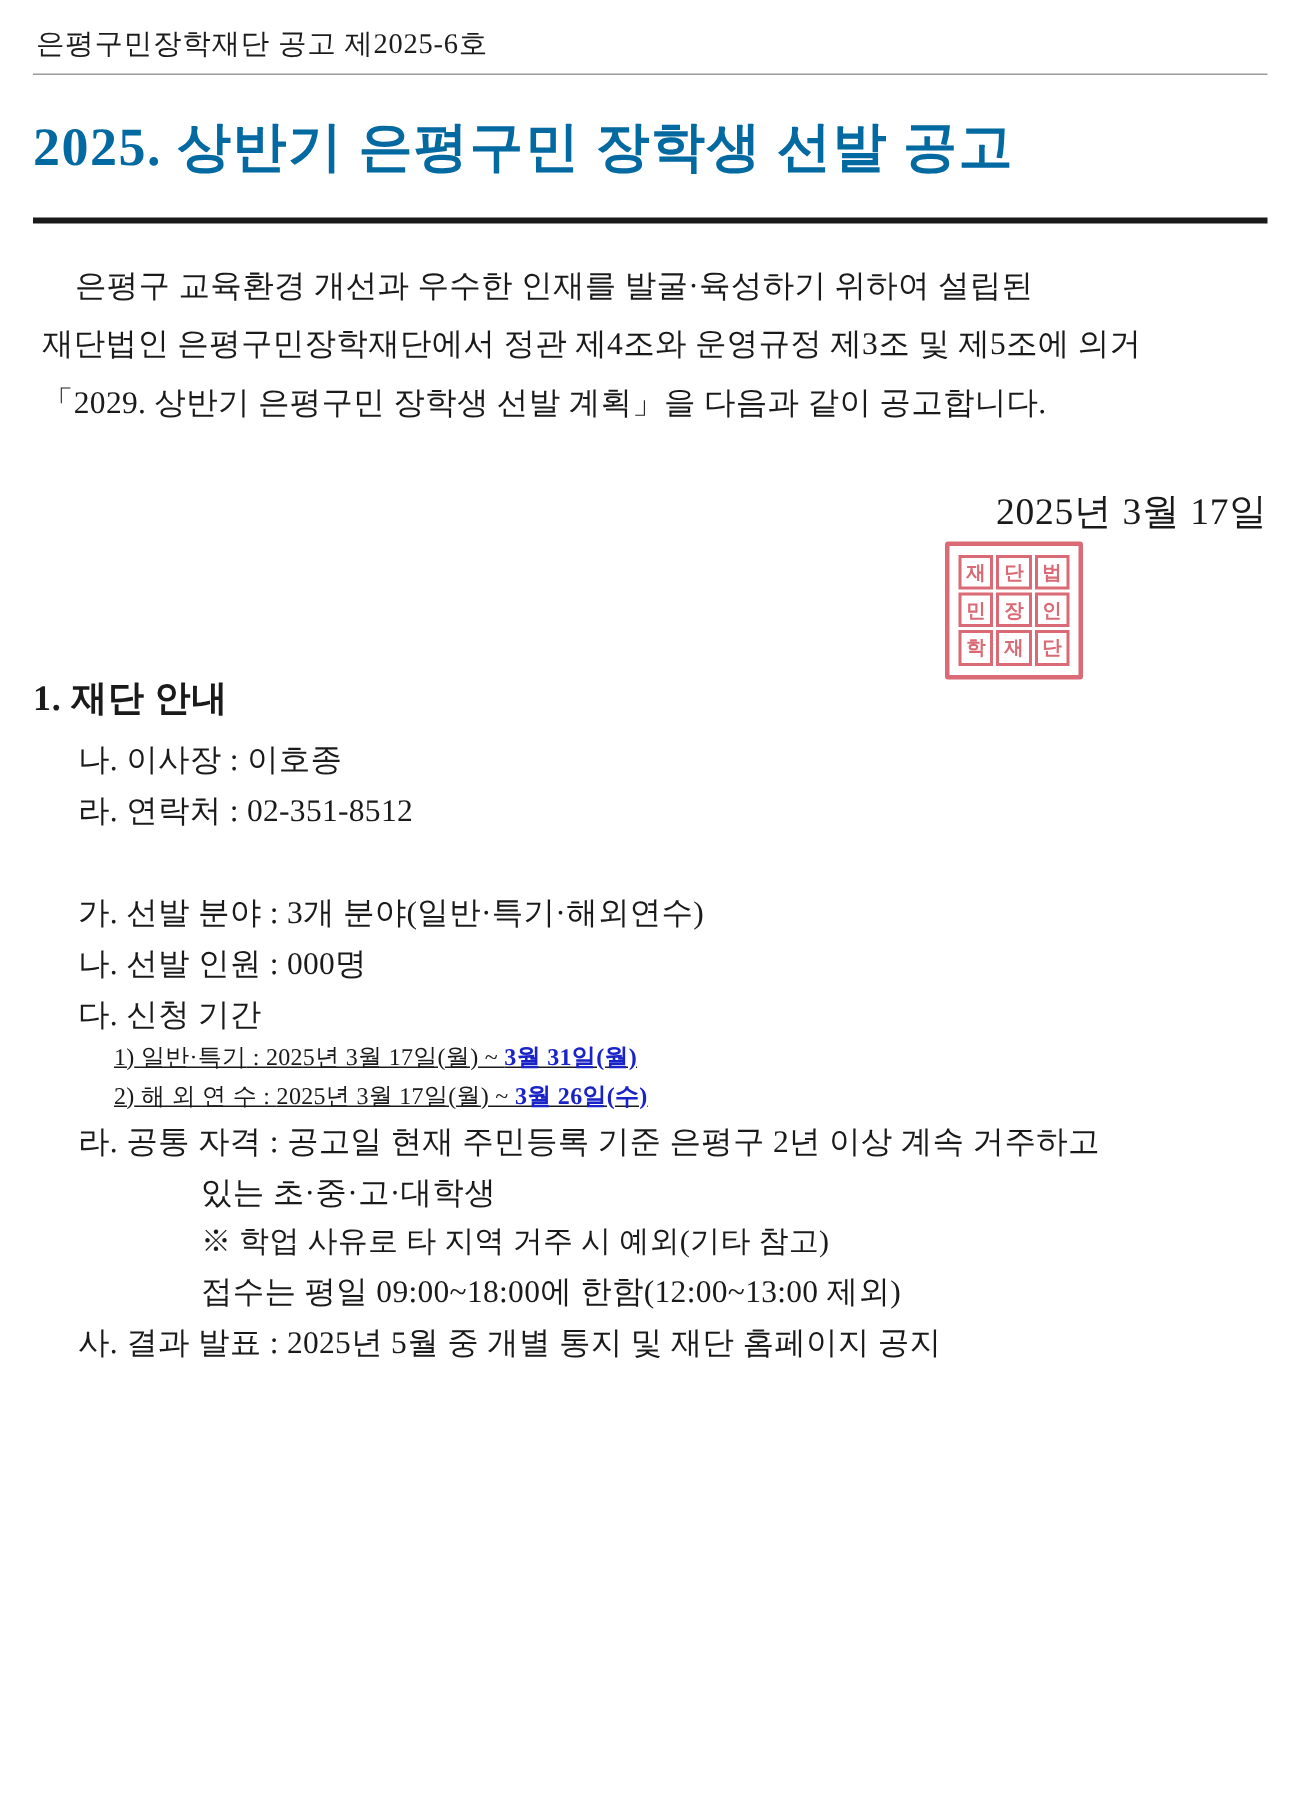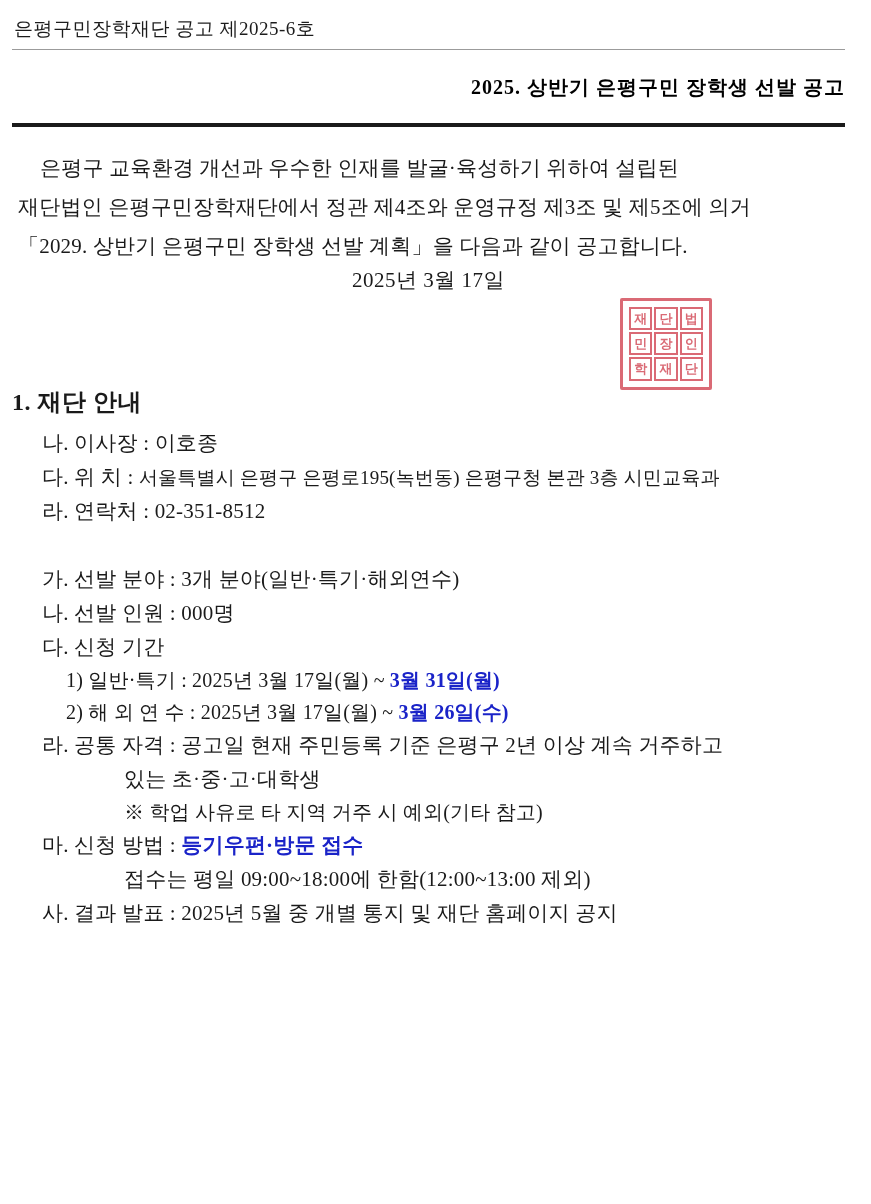--- a/index.html
+++ b/index.html
@@ -13,57 +13,58 @@
     font-family: "Liberation Serif", "DejaVu Serif", serif;
     color: #1a1a1a;
     position: relative;
     overflow: hidden;
   }
   .page {
     width: 871px;
     height: 1204px;
     position: relative;
     box-sizing: border-box;
-    padding: 10px 26px 0 12px;
+    padding: 10px 26px 0 22px;
   }
   .doc-number {
     font-size: 19px;
     letter-spacing: 0.5px;
     padding: 6px 0 7px 2px;
     color: #1c1c1c;
   }
   .hr-thin {
     border: 0;
     border-top: 1px solid #9b9b9b;
     margin: 0 0 0 0;
   }
   .title {
-    text-align: right;
-    font-size: 20px;
+    text-align: left;
+    font-size: 36px;
     font-weight: bold;
     letter-spacing: 1px;
     padding: 24px 0 22px 0;
-    color: #000000;
+    color: #0369a1;
   }
   .hr-thick {
     border: 0;
     border-top: 4px solid #1a1a1a;
     margin: 0 0 22px 0;
   }
   .intro {
     font-size: 21px;
     line-height: 1.85;
     text-align: justify;
     letter-spacing: 0.2px;
     padding: 0 6px 0 6px;
   }
   .intro .indent { display: inline-block; width: 22px; }
   .date-line {
-    text-align: center;
-    font-size: 21px;
+    text-align: right;
+    font-size: 25px;
+    margin-top: 36px;
     letter-spacing: 0.5px;
   }
   .org-line-wrap {
     position: relative;
     text-align: center;
     margin-top: 12px;
   }
   .org-line {
     font-size: 27px;
     letter-spacing: 1px;
@@ -109,24 +110,25 @@
     margin-bottom: 8px;
   }
   .item {
     font-size: 21px;
     line-height: 1.62;
     padding-left: 30px;
     letter-spacing: 0.2px;
   }
   .item .lbl { display: inline-block; }
   .subitem {
-    font-size: 20px;
+    font-size: 16px;
     line-height: 1.62;
     padding-left: 54px;
     letter-spacing: 0.2px;
+    text-decoration: underline;
   }
   .note {
     font-size: 20px;
     line-height: 1.6;
     padding-left: 112px;
     letter-spacing: 0.2px;
   }
   .cont {
     font-size: 21px;
     line-height: 1.62;
@@ -176,25 +178,20 @@
       <span>1.</span>
       <span>재단 안내</span>
     </div>
 
     <div class="item">
       <span class="lbl">나.</span>
       <span>이사장</span> :
       <span>이호종</span>
     </div>
     <div class="item">
-      <span class="lbl">다.</span>
-      <span>위  치</span> :
-      <span class="small">서울특별시 은평구 은평로195(녹번동) 은평구청 본관 3층 시민교육과</span>
-    </div>
-    <div class="item">
       <span class="lbl">라.</span>
       <span>연락처</span> :
       <span>02-351-8512</span>
     </div>
   </div>
 
   <div class="section">
 
     <div class="item">
       <span class="lbl">가.</span>
@@ -223,25 +220,20 @@
     </div>
 
     <div class="item">
       <span class="lbl">라.</span>
       <span>공통 자격</span> :
       <span>공고일 현재 주민등록 기준 은평구 2년 이상 계속 거주하고</span>
     </div>
     <div class="cont">있는 초·중·고·대학생</div>
     <div class="note">※ 학업 사유로 타 지역 거주 시 예외(기타 참고)</div>
 
-    <div class="item">
-      <span class="lbl">마.</span>
-      <span>신청 방법</span> :
-      <span class="blue-b">등기우편·방문 접수</span>
-    </div>
     <div class="cont">접수는 평일 09:00~18:00에 한함(12:00~13:00 제외)</div>
 
     <div class="item">
       <span class="lbl">사.</span>
       <span>결과 발표</span> :
       <span>2025년 5월 중 개별 통지 및 재단 홈페이지 공지</span>
     </div>
   </div>
 
 </div>

